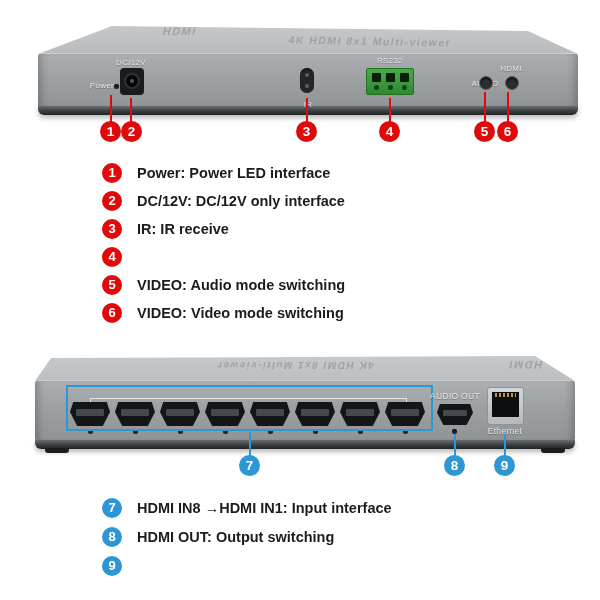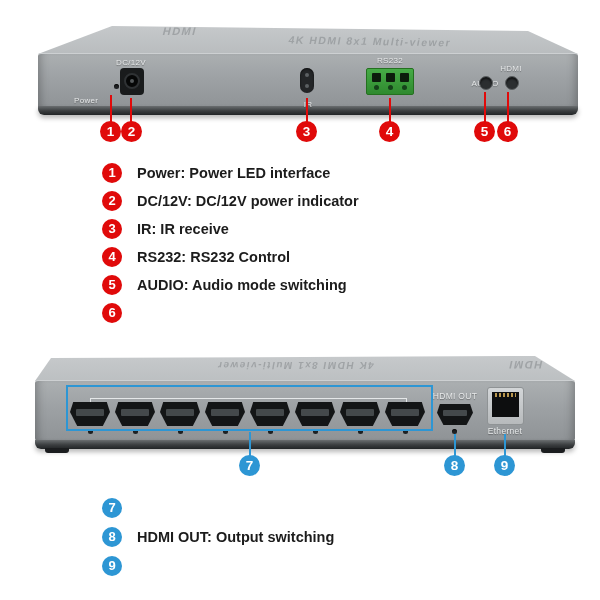--- a/index.html
+++ b/index.html
@@ -76,21 +76,21 @@
 
 <div class="stage">
 
   <div class="device" style="left:30px;top:24px;width:548px;height:92px;">
     <div class="topface" style="clip-path:polygon(82px 2px,498px 7px,548px 30px,8px 30px);"></div>
     <div class="etch" style="left:105px;top:1px;width:90px;font-size:11px;transform:skewX(-14deg);">HDMI</div>
     <div class="etch" style="left:175px;top:11px;width:330px;font-size:10.5px;transform:skewX(-10deg) rotate(1deg);">4K HDMI 8x1 Multi-viewer</div>
     <div class="frontface" style="left:8px;top:29px;width:540px;height:55px;"></div>
     <div class="botband" style="left:8px;top:82px;width:540px;height:9px;"></div>
 
-    <div class="devlabel" style="left:44px;top:72px;width:40px;text-align:left;">Power</div>
+    <div class="devlabel" style="left:44px;top:57px;width:40px;text-align:right;">Power</div>
     <div class="led" style="left:84px;top:60px;"></div>
 
     <div class="devlabel" style="left:81px;top:34px;width:40px;text-align:center;">DC/12V</div>
     <div class="dcjack" style="left:90px;top:44px;"></div>
 
     <div class="devlabel" style="left:266px;top:40px;width:24px;margin-top:36px;">IR</div>
     <div class="irport" style="left:270px;top:44px;"></div>
 
     <div class="devlabel" style="left:338px;top:32px;width:44px;">RS232</div>
     <div class="rs232" style="left:336px;top:44px;">
@@ -123,36 +123,36 @@
   <div class="co red" style="left:474px;top:121px;">5</div>
   <div class="co red" style="left:497px;top:121px;">6</div>
 
   <div class="legend" style="left:102px;top:163px;gap:8px;">
     <div class="lrow">
       <span class="lnum red">1</span>
       <span class="ltext">Power: Power LED interface</span>
     </div>
     <div class="lrow">
       <span class="lnum red">2</span>
-      <span class="ltext">DC/12V: DC/12V power indicator</span>
+      <span class="ltext">DC/12V: DC/12V only interface</span>
     </div>
     <div class="lrow">
       <span class="lnum red">3</span>
       <span class="ltext">IR: IR receive</span>
     </div>
     <div class="lrow">
       <span class="lnum red">4</span>
-      <span class="ltext">RS232: RS232 Control</span>
     </div>
     <div class="lrow">
       <span class="lnum red">5</span>
-      <span class="ltext">AUDIO: Audio mode switching</span>
+      <span class="ltext">VIDEO: Audio mode switching</span>
     </div>
     <div class="lrow">
       <span class="lnum red">6</span>
+      <span class="ltext">VIDEO: Video mode switching</span>
     </div>
   </div>
 
   <div class="device" style="left:35px;top:356px;width:540px;height:100px;">
     <div class="topface" style="clip-path:polygon(16px 2px,500px 0px,540px 25px,0px 25px);"></div>
     <div class="etch" style="left:100px;top:4px;width:320px;font-size:10px;transform:rotate(180deg) skewX(-10deg);">4K HDMI 8x1 Multi-viewer</div>
     <div class="etch" style="left:455px;top:3px;width:70px;font-size:11px;transform:rotate(180deg) skewX(-12deg);">HDMI</div>
     <div class="frontface" style="left:0px;top:24px;width:540px;height:60px;"></div>
     <div class="botband" style="left:0px;top:84px;width:540px;height:9px;"></div>
     <div class="foot" style="left:10px;top:92px;"></div>
@@ -173,39 +173,40 @@
     <div class="led" style="left:98px;top:73px;"></div>
     <div class="led" style="left:143px;top:73px;"></div>
     <div class="led" style="left:188px;top:73px;"></div>
     <div class="led" style="left:233px;top:73px;"></div>
     <div class="led" style="left:278px;top:73px;"></div>
     <div class="led" style="left:323px;top:73px;"></div>
     <div class="led" style="left:368px;top:73px;"></div>
 
     <div class="callbox" style="left:31px;top:29px;width:367px;height:46px;"></div>
 
-    <div class="devlabel" style="left:390px;top:35px;width:60px;font-size:8.5px;">HDMI OUT</div>
+    <div class="devlabel" style="left:390px;top:35px;width:60px;font-size:8.5px;">AUDIO OUT</div>
     <div class="hport" style="left:402px;top:48px;width:36px;height:21px;"></div>
     <div class="led" style="left:417px;top:73px;"></div>
 
     <div class="rj45" style="left:452px;top:31px;"></div>
     <div class="devlabel" style="left:440px;top:70px;width:60px;font-size:8.5px;">Ethernet</div>
   </div>
 
   <div class="lead blue" style="left:249px;top:432px;height:24px;"></div>
   <div class="lead blue" style="left:454px;top:434px;height:22px;"></div>
   <div class="lead blue" style="left:504px;top:434px;height:22px;"></div>
 
   <div class="co blue" style="left:239px;top:455px;">7</div>
   <div class="co blue" style="left:444px;top:455px;">8</div>
   <div class="co blue" style="left:494px;top:455px;">9</div>
 
   <div class="legend" style="left:102px;top:498px;gap:9px;">
     <div class="lrow">
       <span class="lnum blue">7</span>
+      <span class="ltext">HDMI IN8 →HDMI IN1: Input interface</span>
     </div>
     <div class="lrow">
       <span class="lnum blue">8</span>
       <span class="ltext">HDMI OUT: Output switching</span>
     </div>
     <div class="lrow">
       <span class="lnum blue">9</span>
     </div>
   </div>
 

